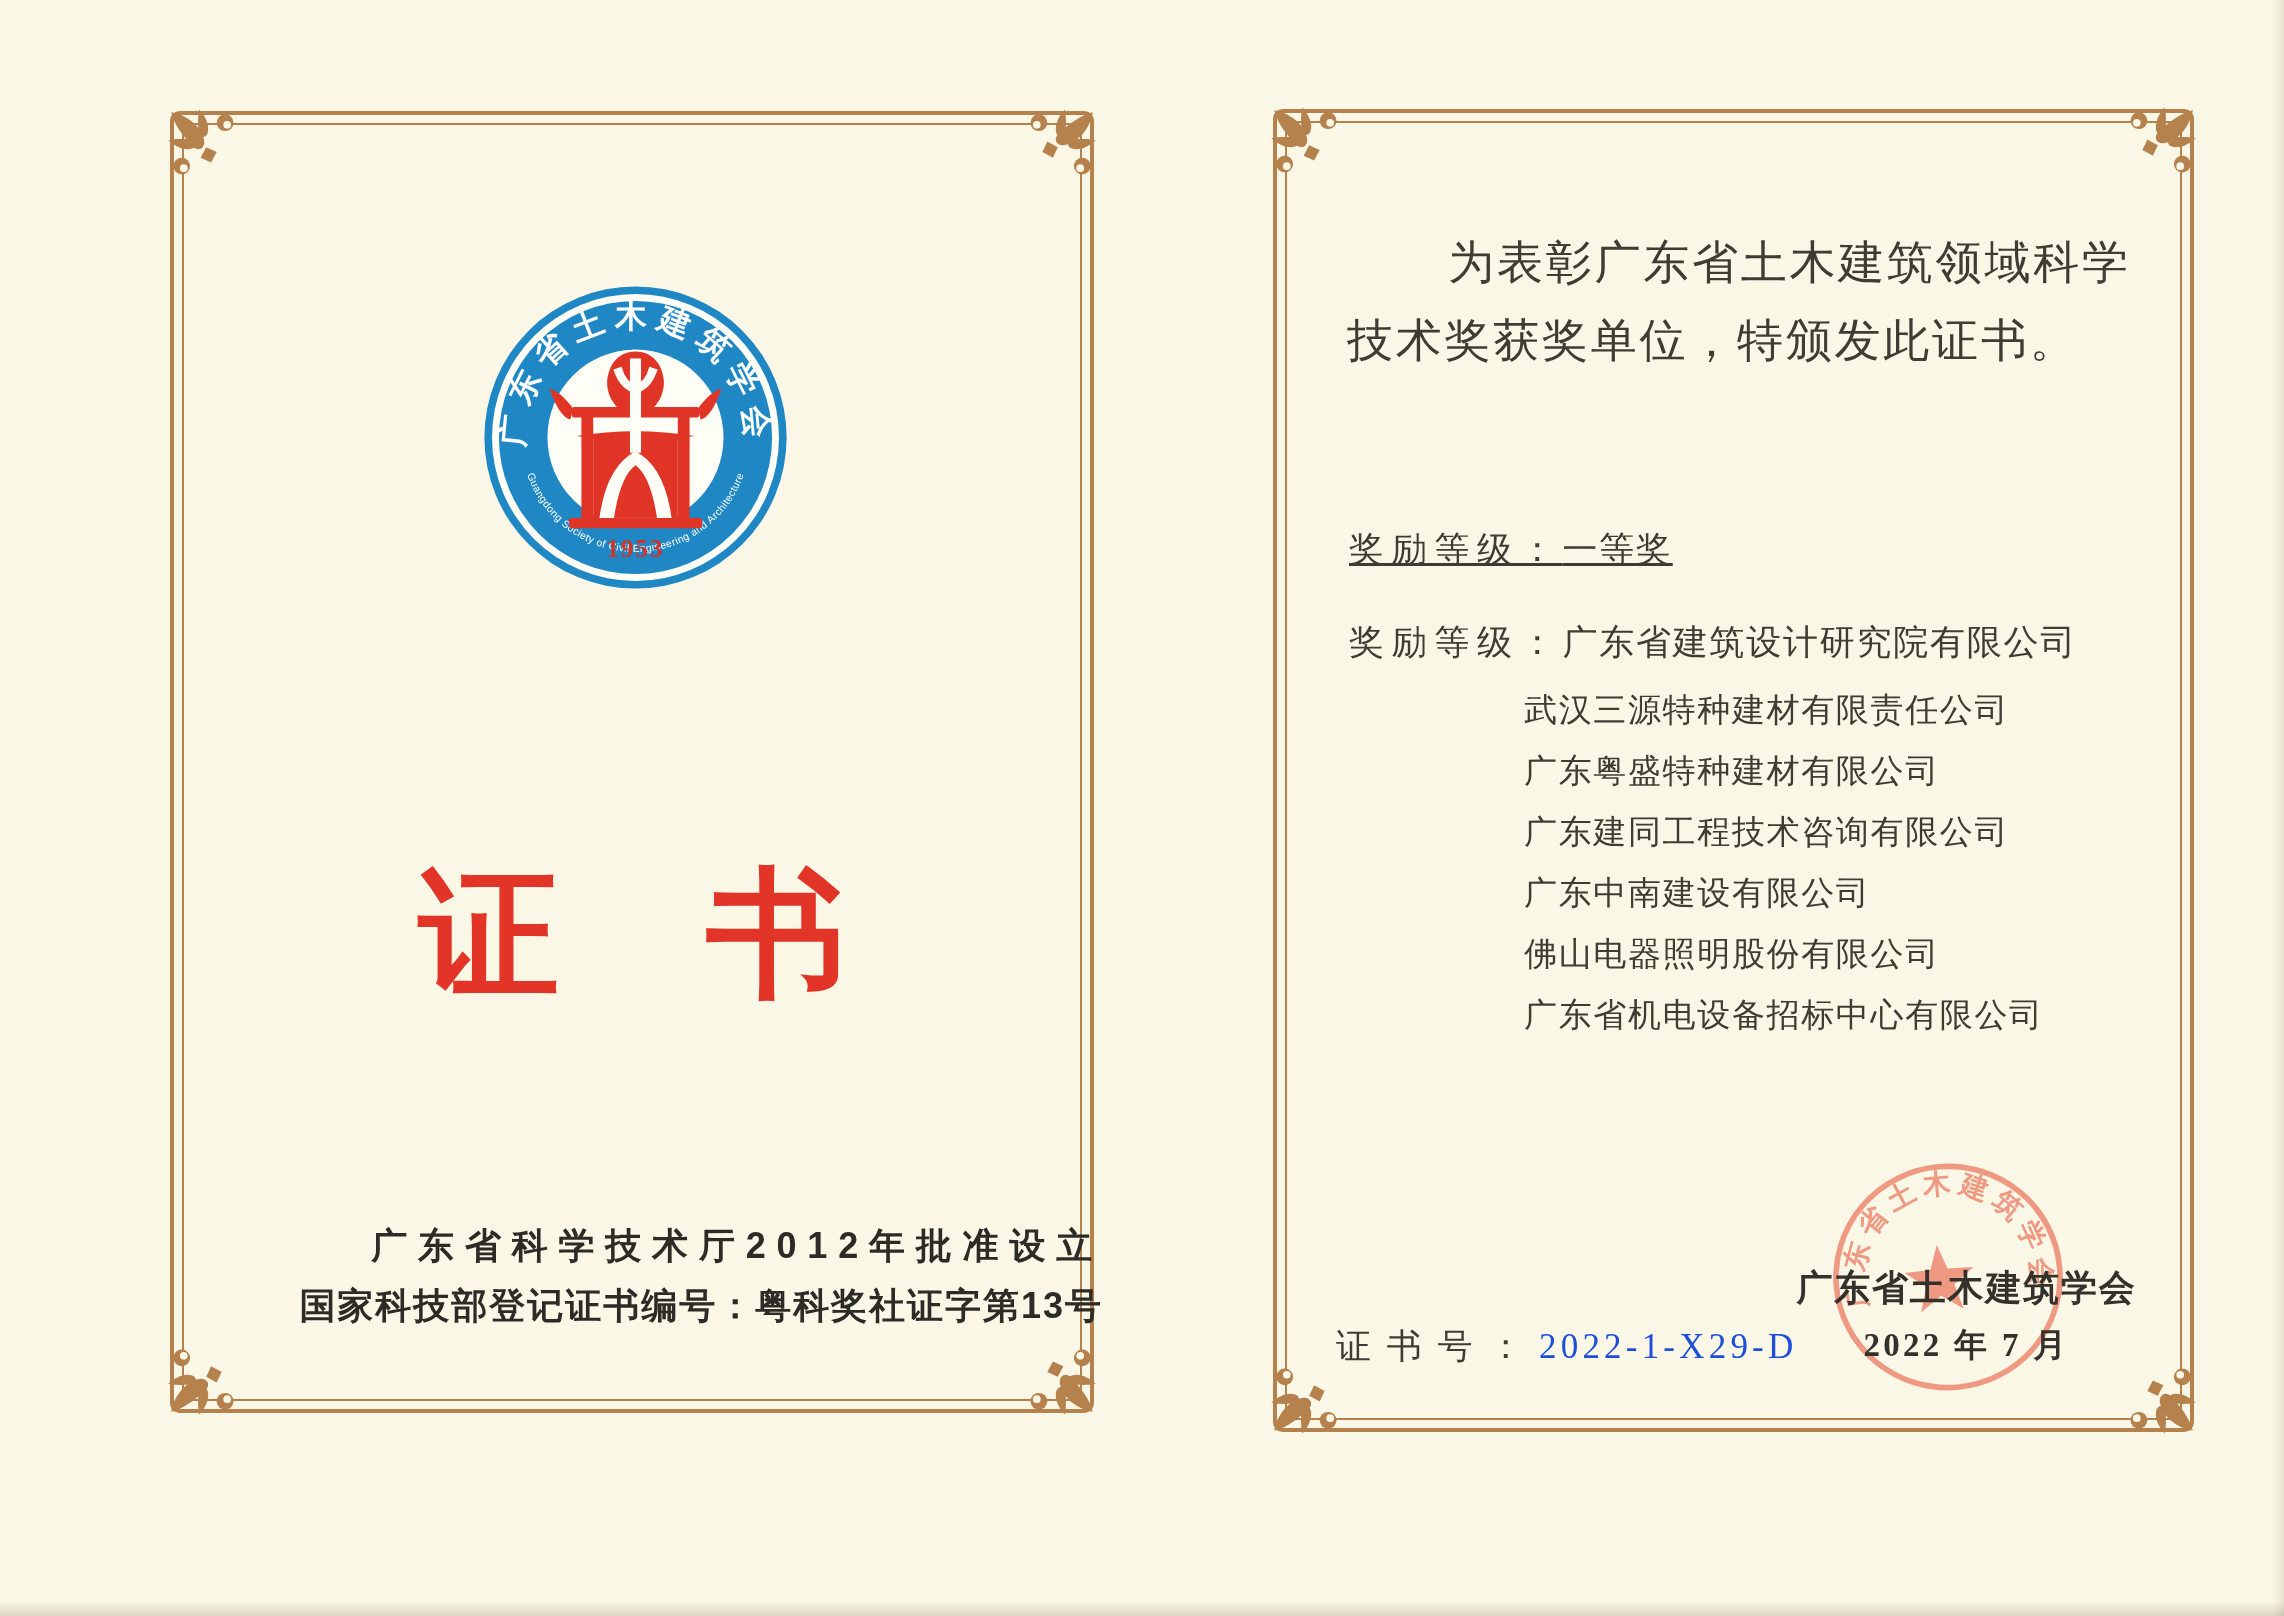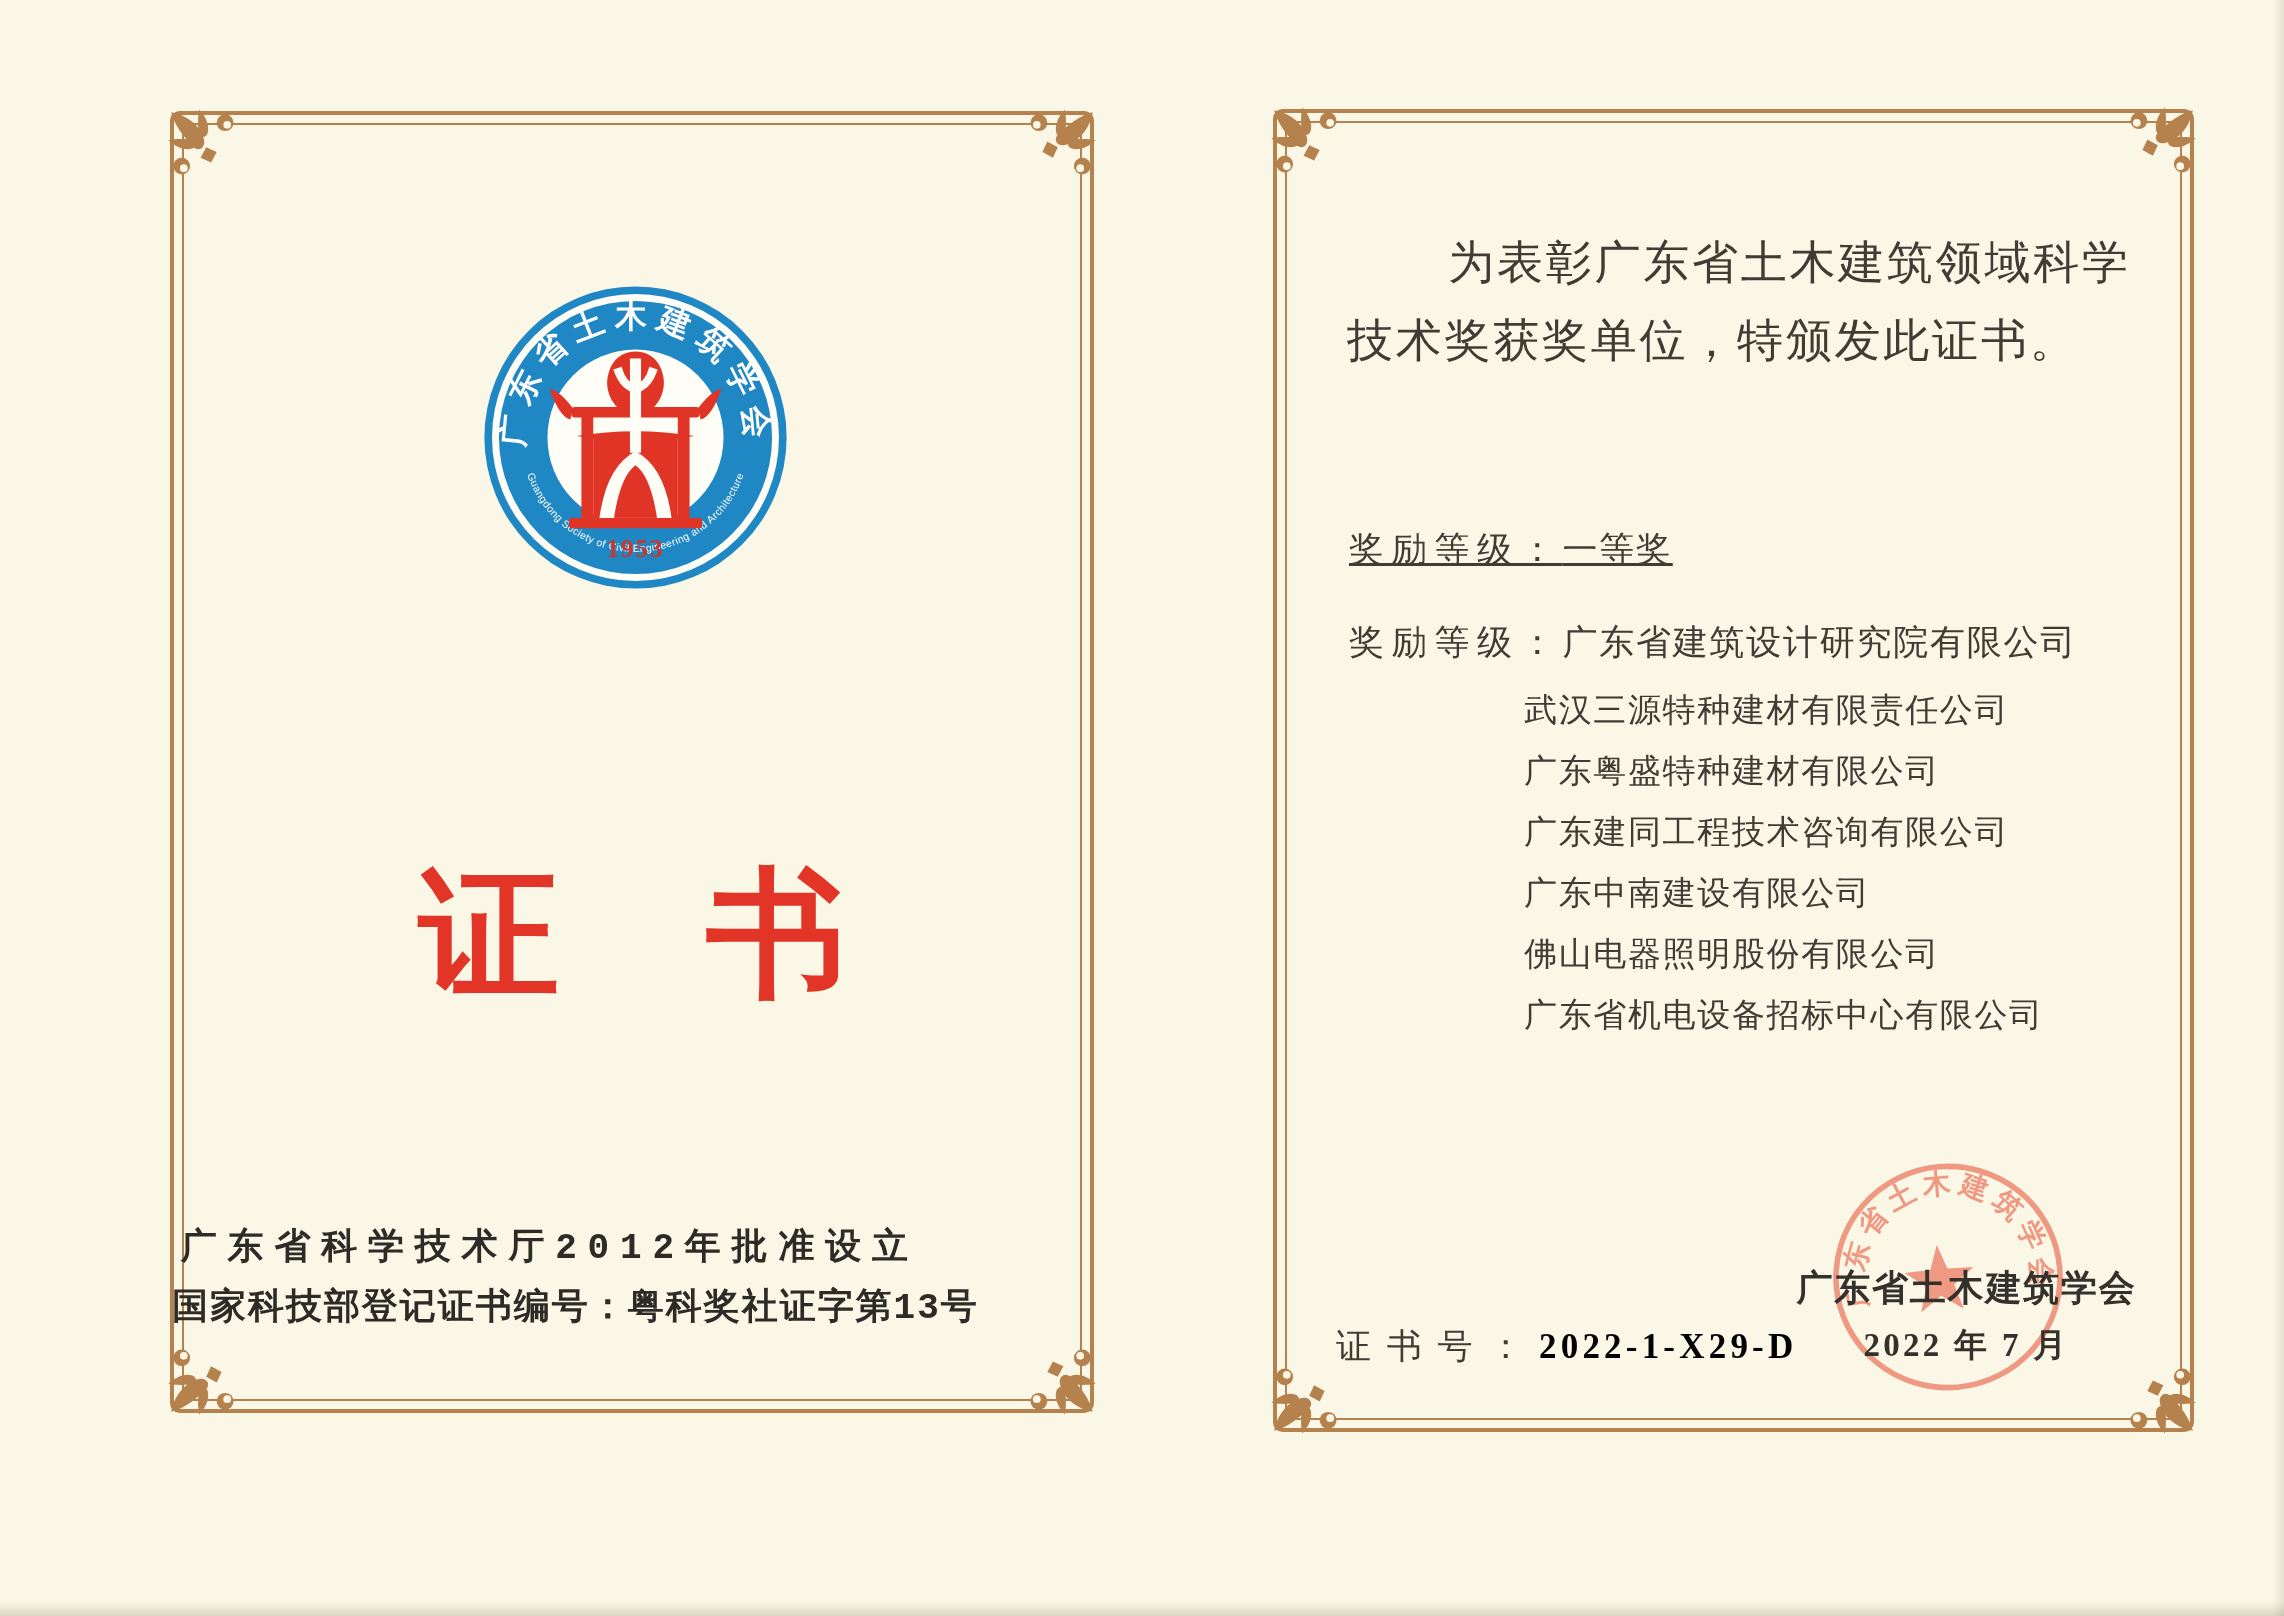--- a/index.html
+++ b/index.html
@@ -25,39 +25,39 @@
   .orn.tr{right:-7px;top:-7px;transform:rotate(90deg);}
   .orn.br{right:-7px;bottom:-7px;transform:rotate(180deg);}
   .orn.bl{left:-7px;bottom:-7px;transform:rotate(270deg);}
   
   .logo{position:absolute;left:483px;top:285px;width:305px;height:305px;}
   .award-title{position:absolute;left:170px;top:675px;width:925px;text-align:center;
     font-size:62px;font-weight:bold;color:var(--red);letter-spacing:0.7px;}
   .cert-word{position:absolute;left:170px;top:858px;width:925px;text-align:center;
     font-size:140px;line-height:1.1;font-weight:bold;color:var(--red);
     letter-spacing:1.05em;margin-right:-1.05em;text-indent:1.05em;}
-  .footnote{position:absolute;left:170px;width:925px;text-align:left;color:var(--ink);
-    font-family:Liberation Mono, monospace;font-weight:bold;font-size:36px;}
+  .footnote{position:absolute;left:170px;width:925px;text-align:right;color:var(--ink);
+    font-family:Liberation Sans, sans-serif;font-weight:bold;font-size:36px;padding-left:8px;}
   .footnote.l1{top:1222px;letter-spacing:0.30em;text-indent:0.30em;}
   .footnote.l2{top:1282px;letter-spacing:0.055em;text-indent:0.055em;}
   
   .kai{font-family:"Liberation Serif","DejaVu Serif",serif;color:var(--kai);}
   .citation{position:absolute;left:1347px;top:224px;width:798px;
     font-size:46px;line-height:1.70;text-indent:2.2em;letter-spacing:0.06em;}
   .field{position:absolute;left:1349px;font-size:35px;white-space:nowrap;}
   .field .lbl{letter-spacing:0.22em;}
   .field .val{letter-spacing:0.05em;}
   .field-project{top:435px;}
   .field-grade{top:526px;text-decoration:underline;}
   .field-winners{top:619px;}
   .winners-col{position:absolute;left:1524px;top:680px;font-size:33px;
     line-height:61px;letter-spacing:0.05em;white-space:nowrap;}
   .certno{position:absolute;left:1336px;top:1323px;font-size:35px;white-space:nowrap;}
   .certno .lbl{letter-spacing:0.45em;}
-  .certno .val{letter-spacing:0.12em;font-weight:bold;color:#000000;}
+  .certno .val{letter-spacing:0.12em;font-weight:normal;color:#1d4ed8;}
   .issuer-block{position:absolute;left:1725px;top:1264px;width:483px;text-align:center;z-index:2;}
   .issuer-name{font-size:36px;font-weight:bold;letter-spacing:0.05em;color:#33312b;}
   .issue-date{font-size:33px;font-weight:bold;letter-spacing:0.10em;color:#33312b;margin-top:9.7px;}
   .stamp{position:absolute;left:1829px;top:1146px;width:238px;height:262px;
     transform:rotate(-5deg);opacity:0.92;z-index:1;}
   
   .scan-shade-b{position:absolute;left:0;right:0;bottom:0;height:15px;
     background:linear-gradient(180deg,rgba(110,100,80,0),rgba(110,100,80,.22));}
   .scan-shade-r{position:absolute;top:0;bottom:0;right:0;width:11px;
     background:linear-gradient(90deg,rgba(110,100,80,0),rgba(110,100,80,.15));}

